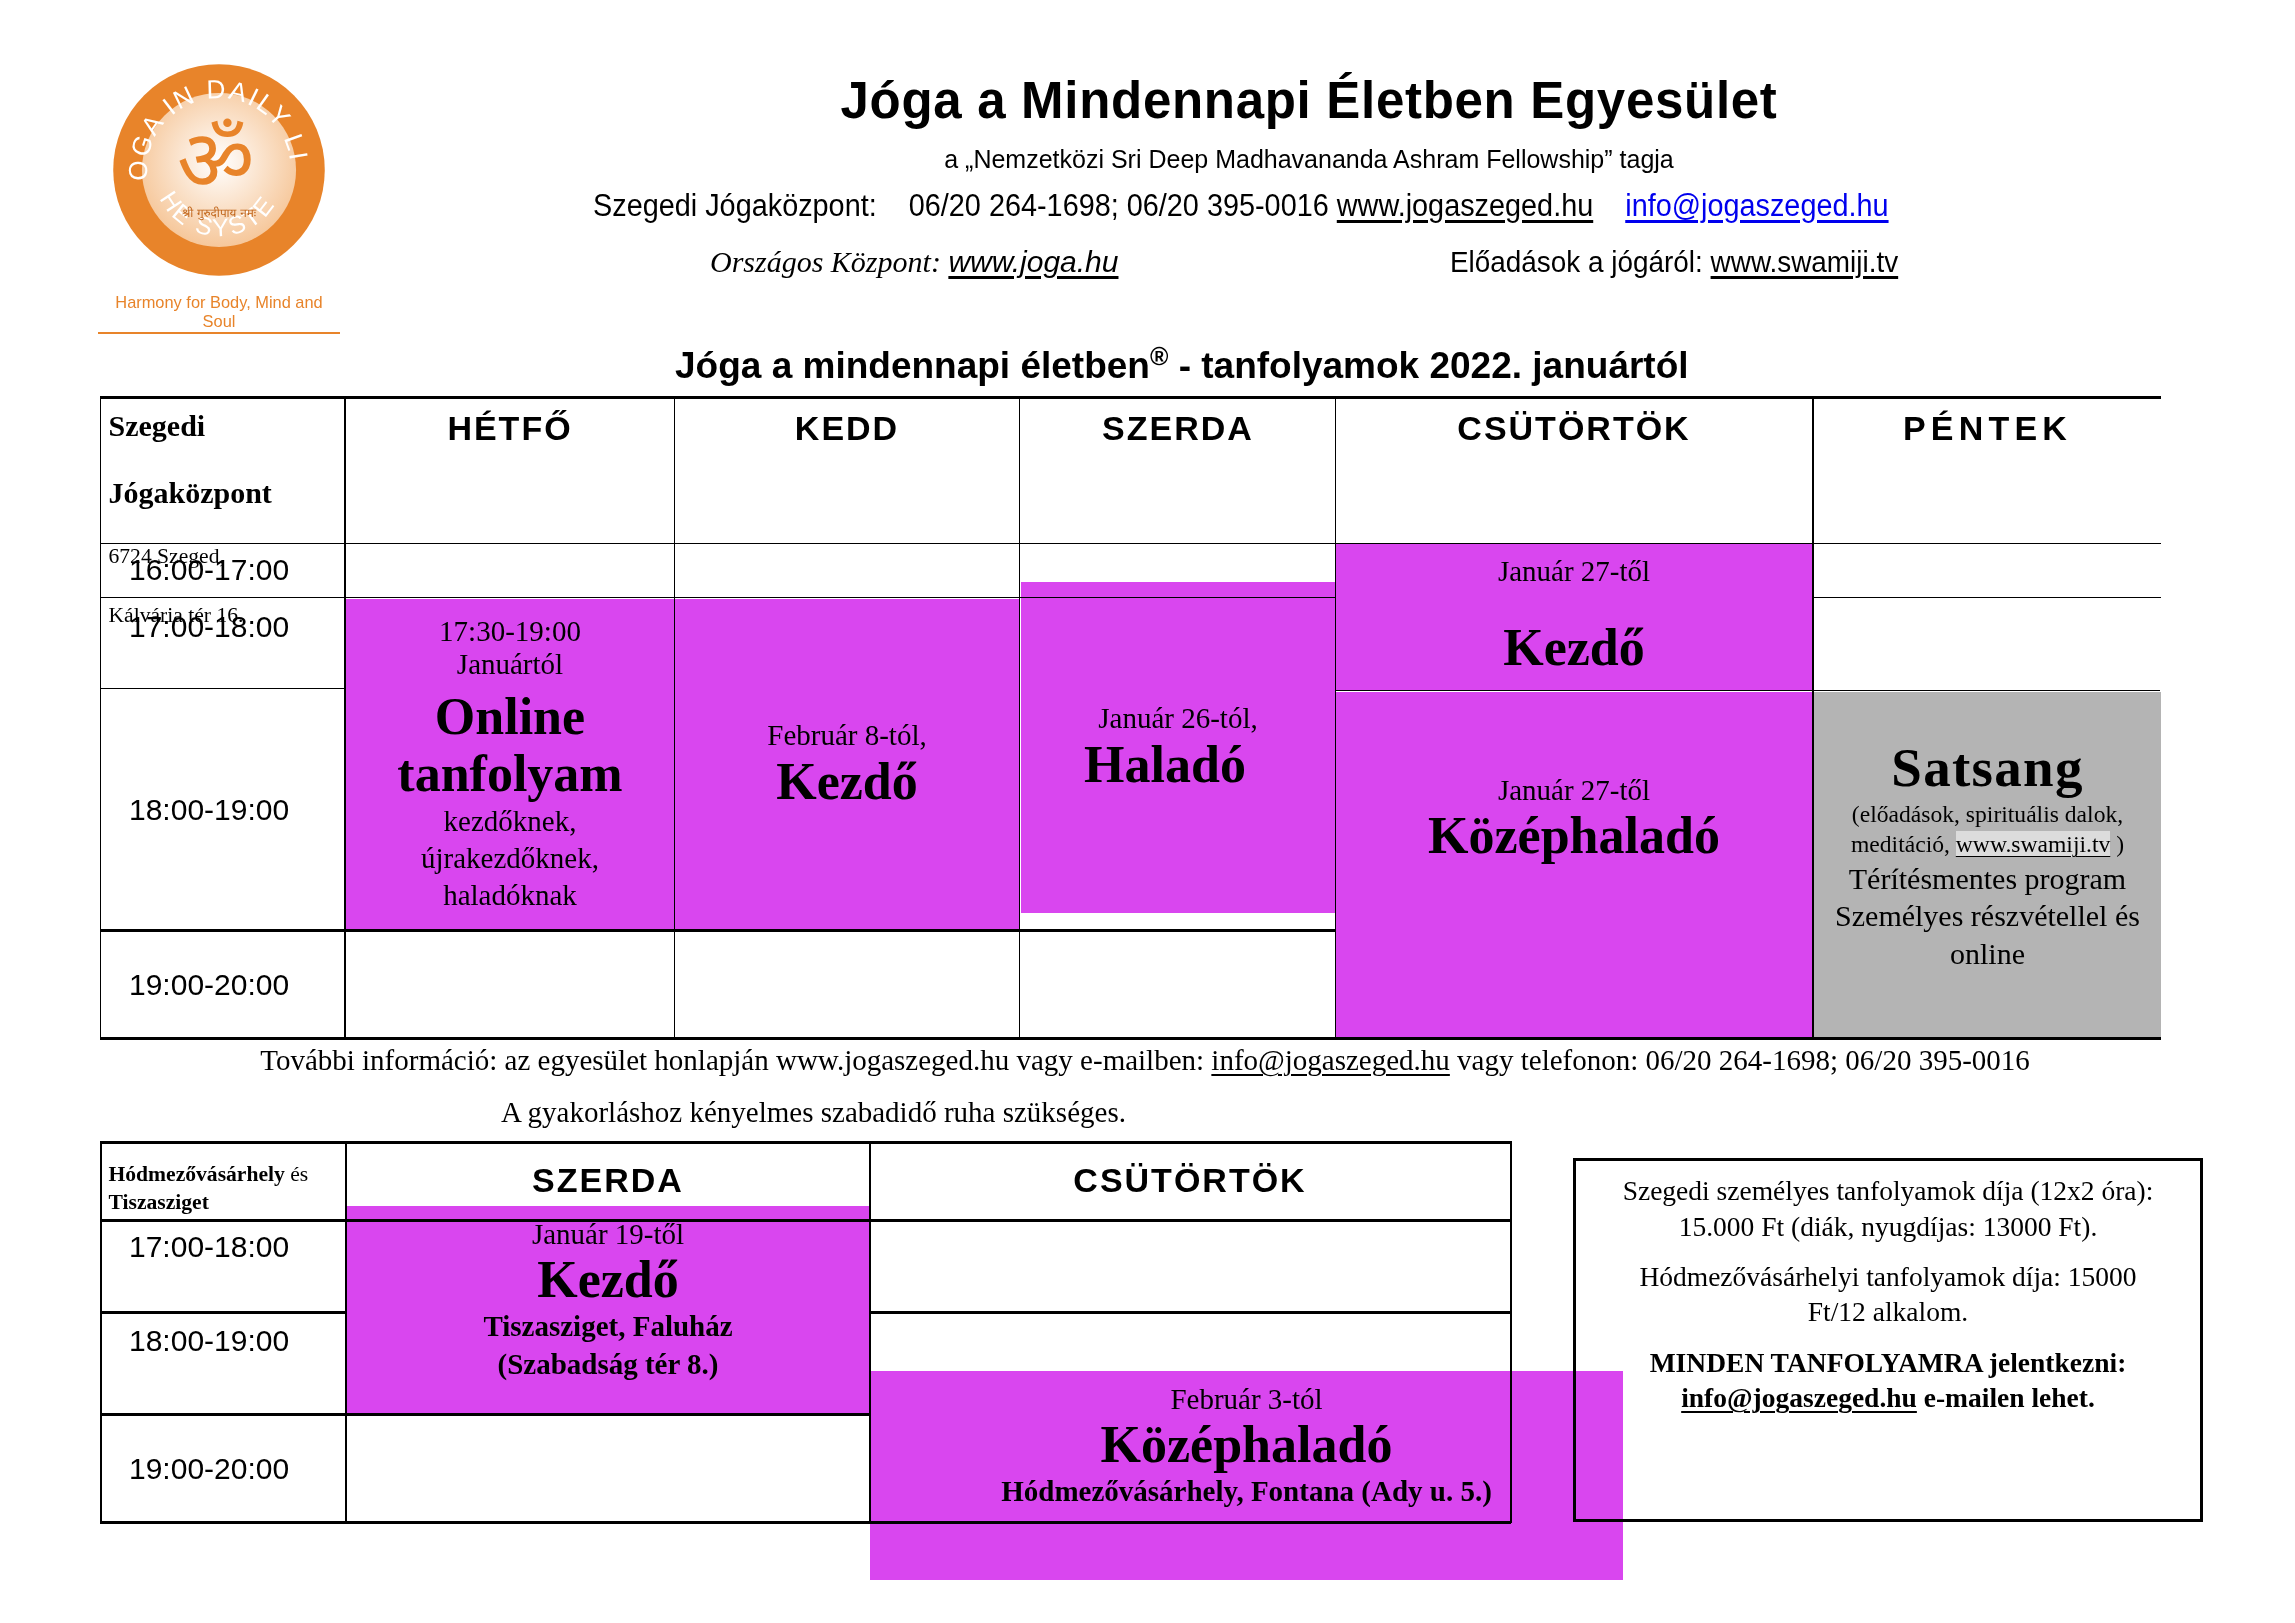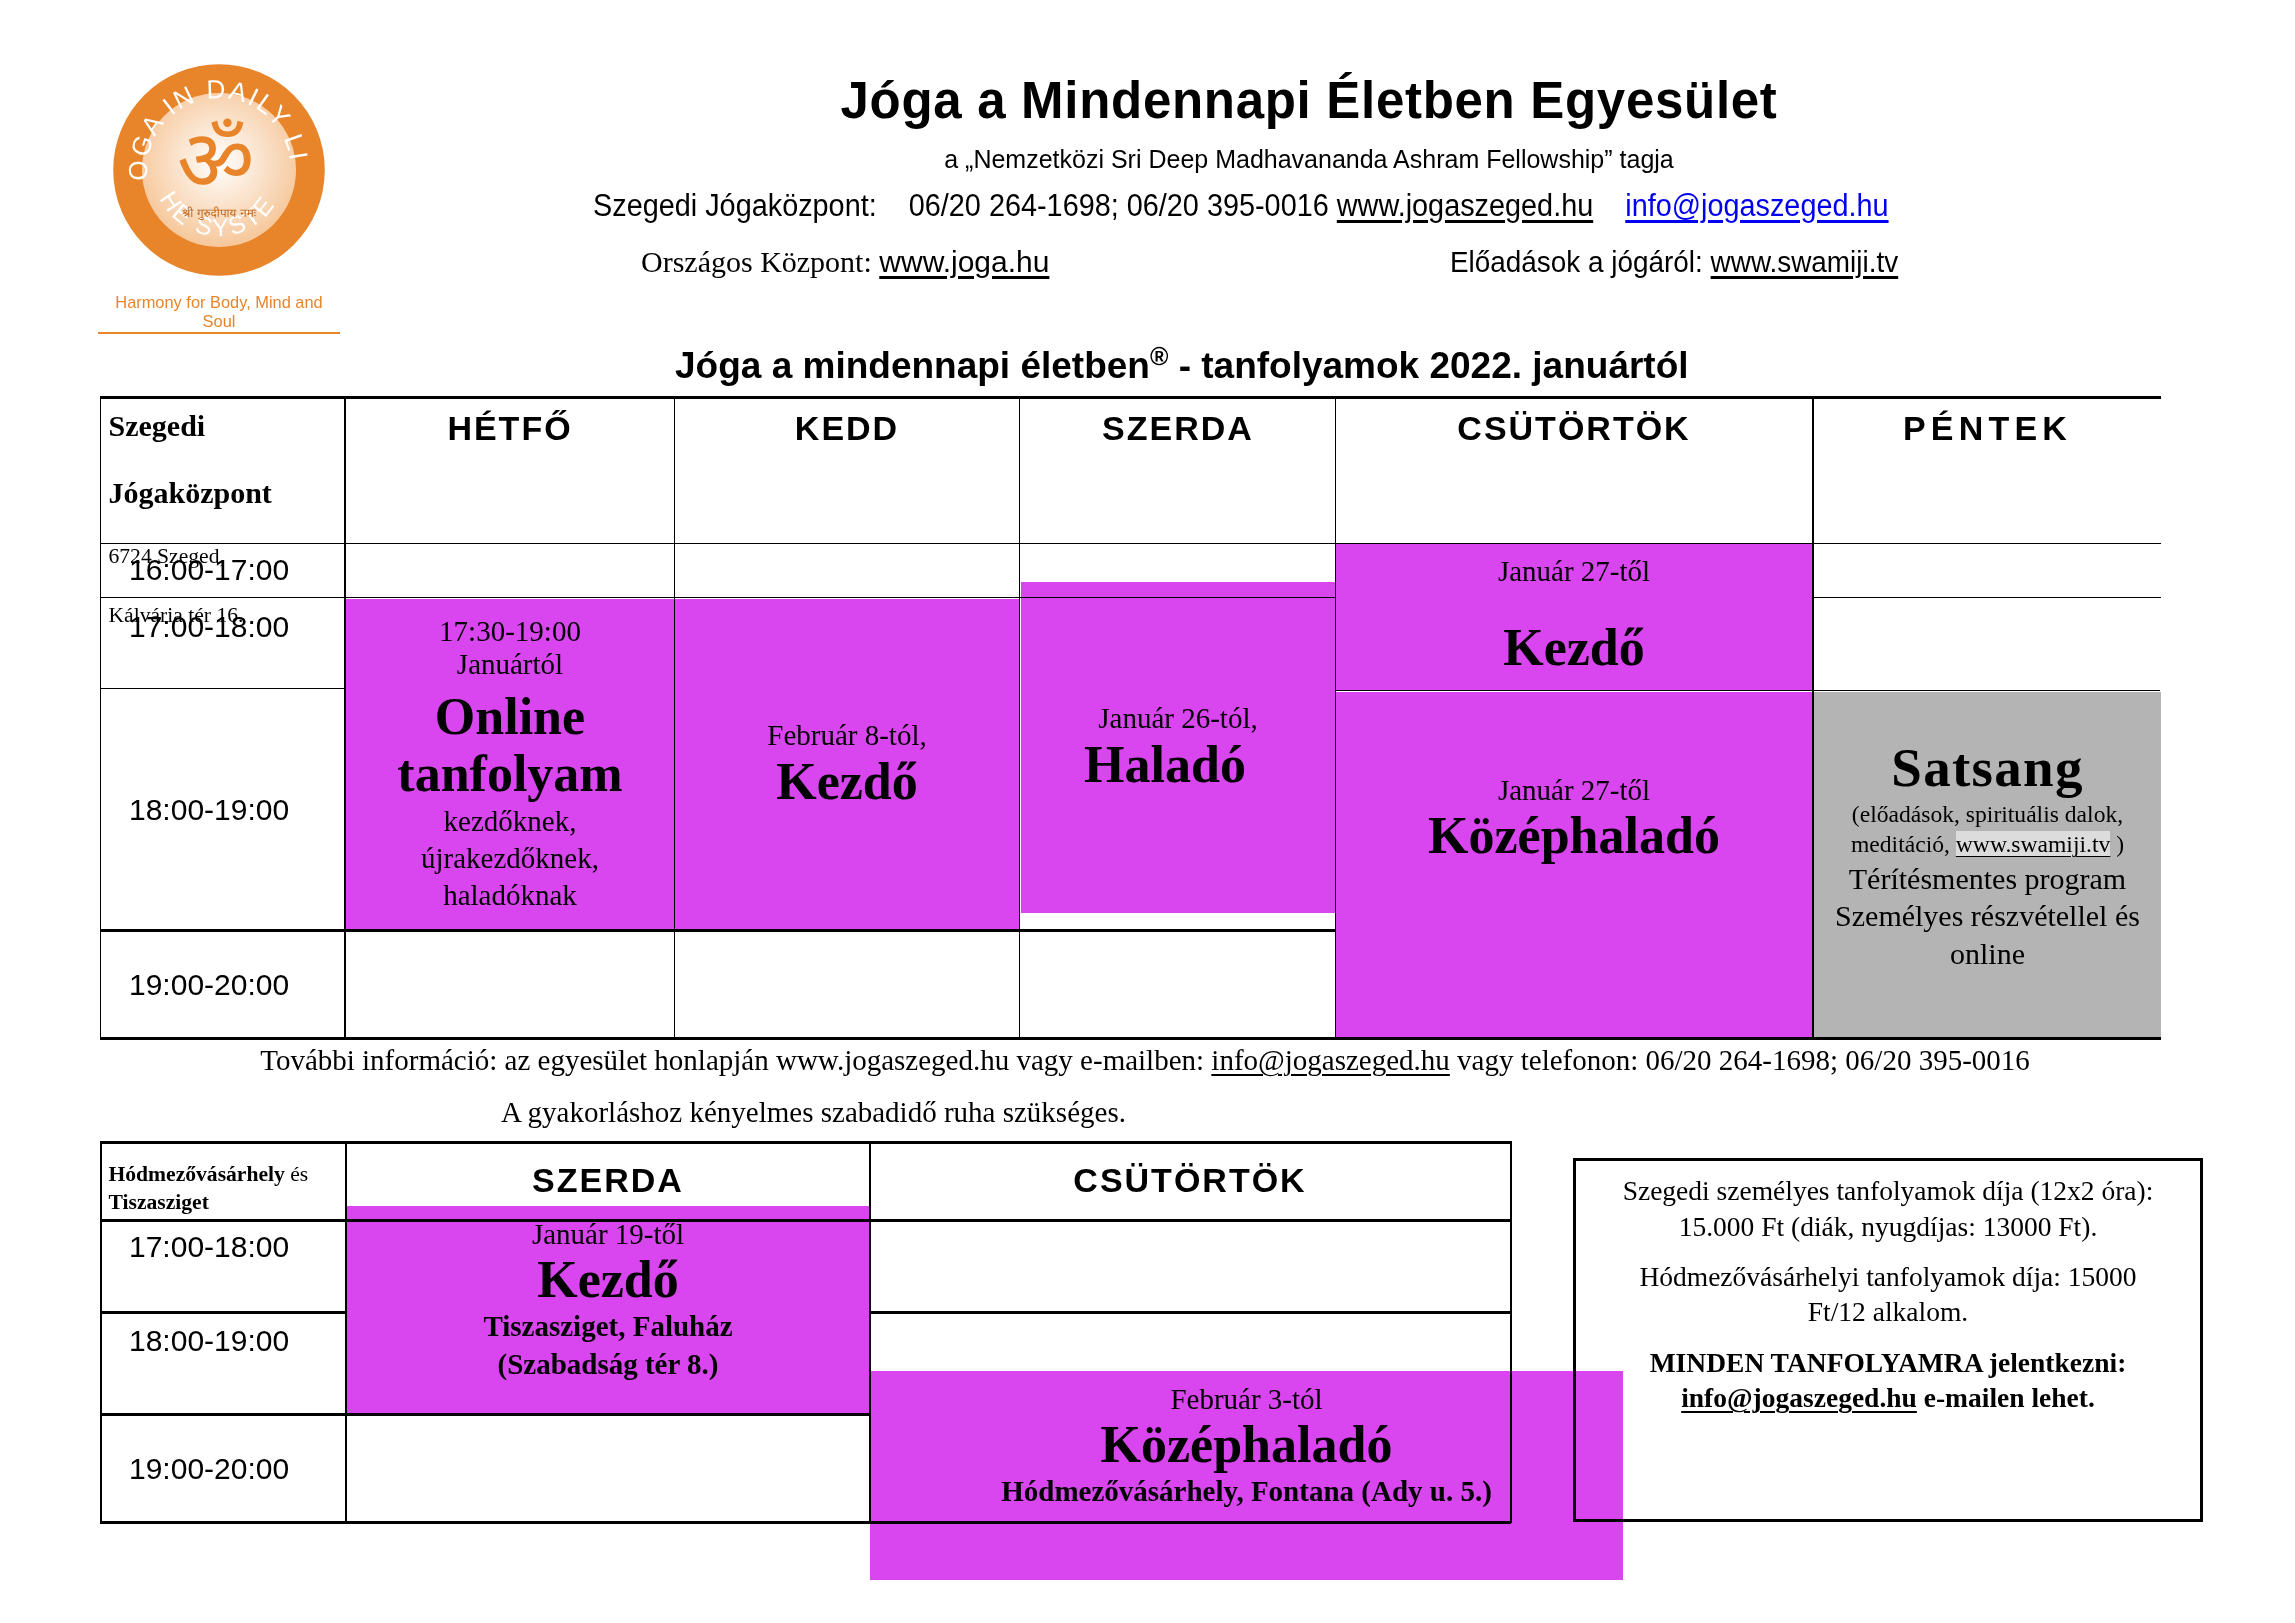--- a/index.html
+++ b/index.html
@@ -12,21 +12,21 @@
   a.blue { color:#0000ee; }
 
   
   #logo { left:98px; top:59px; width:242px; height:222px; }
   #tagline { left:98px; top:293px; width:242px; font-size:16.4px; color:#e8842a; font-family:"Liberation Sans", sans-serif; border-bottom:2px solid #e8842a; padding-bottom:1.3px; text-align:center; }
 
   
   #org-title { left:720px; top:71px; width:1178px; font-size:51px; font-weight:bold; letter-spacing:0.7px; }
   #org-subtitle { left:720px; top:145px; width:1178px; font-size:25px; }
   #contact-line { left:593px; top:188px; font-size:31px; white-space:nowrap; transform:scaleX(0.93); transform-origin:left; }
-  #links-line-left { left:641px; top:245px; font-size:30px; white-space:nowrap; }
+  #links-line-left { left:710px; top:245px; font-size:30px; white-space:nowrap;font-style:italic; }
   #links-line-right { left:1450px; top:245px; font-size:30px; white-space:nowrap; transform:scaleX(0.93); transform-origin:left; }
 
   #schedule-title { left:675px; top:342px; font-size:37px; font-weight:bold; white-space:nowrap; }
   #schedule-title sup { font-size:25px; }
 
   
   .cell { position:absolute; box-sizing:border-box; display:flex; flex-direction:column; align-items:center; justify-content:center; text-align:center; }
   .cell.top { justify-content:flex-start;gap:31px; }
   .gray { background:#d946ef; }
   .dark { background:#b4b4b4; }

